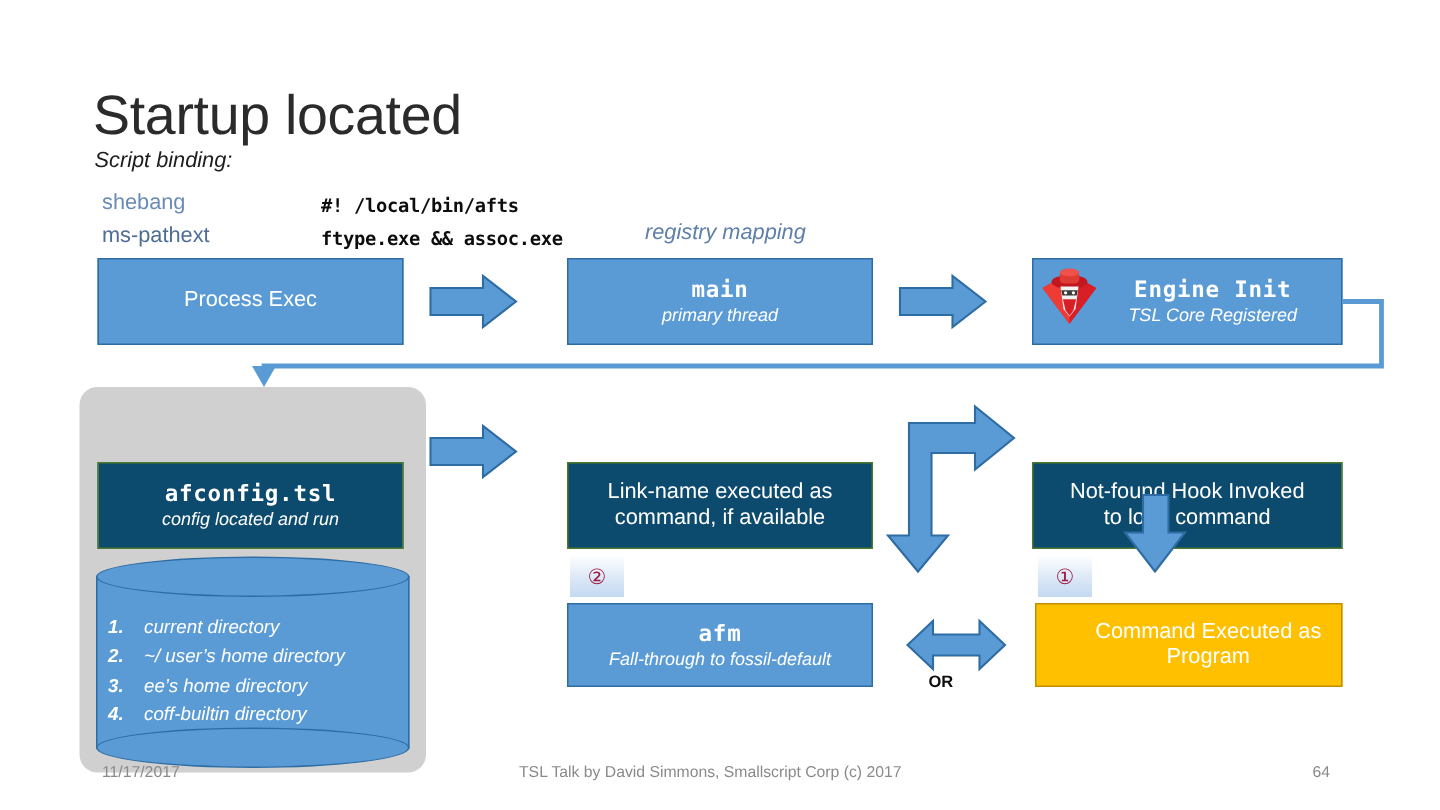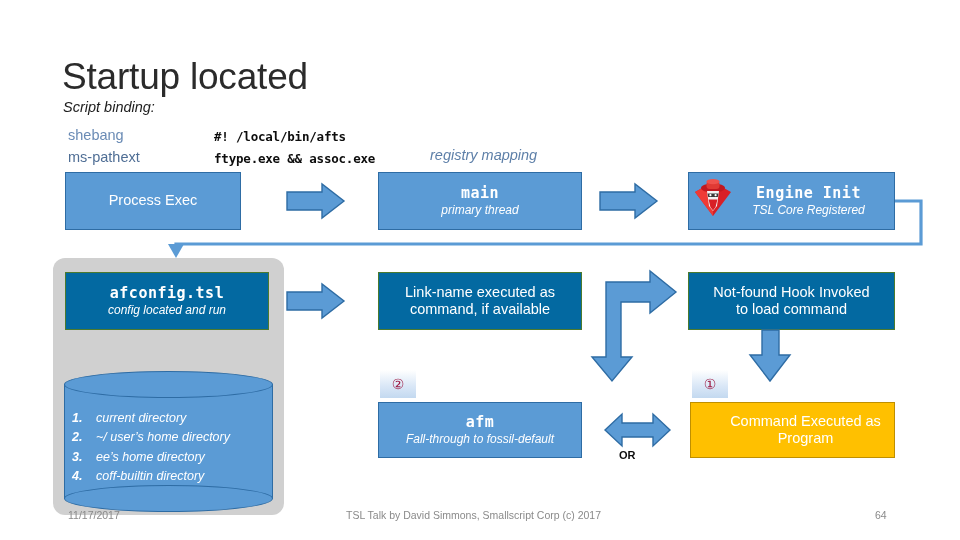--- a/index.html
+++ b/index.html
@@ -85,21 +85,21 @@
   }
   .box .t1 { font-size: 14.5px; }
   .box .t2 { font-size: 12px; font-style: italic; }
   .box.mono .t1 {
     font-family: "DejaVu Sans Mono", monospace;
     font-weight: bold;
     font-size: 15px;
     letter-spacing: 0.5px;
   }
   .box-blue  { background: #5b9bd5; border: 1.4px solid #2e6ca4; }
-  .box-green { background: #0369a1; border: 1.4px solid #4b7a2e; }
+  .box-green { background: #0c4a6e; border: 1.4px solid #4b7a2e; margin-top: 36px; }
   .box-amber { background: #ffc000; border: 1.4px solid #bf8f00; }
 
   
   #left-group-panel {
     position: absolute;
     left: 53px;
     top: 258px;
     width: 231px;
     height: 257px;
     background: #d0d0d0;
@@ -222,21 +222,21 @@
   <div class="bind-label" style="left:68px; top:127px;">shebang</div>
   <div class="bind-code" style="left:214px; top:129px;">#! /local/bin/afts</div>
 
   <div class="bind-label dark" style="left:68px; top:149px;">ms-pathext</div>
   <div class="bind-code" style="left:214px; top:151px;">ftype.exe &amp;&amp; assoc.exe</div>
 
   <div id="registry-mapping-label">registry mapping</div>
 
   <div id="left-group-panel"></div>
 
-  <div class="box box-blue" style="left:65px; top:172px; width:176px; height:58px;">
+  <div class="box box-blue" style="left:65px; top:172px; width:204px; height:58px;">
     <span class="t1">Process Exec</span>
   </div>
 
   <div class="box box-blue mono" style="left:378px; top:172px; width:204px; height:58px;">
     <span class="t1">main</span>
     <span class="t2">primary thread</span>
   </div>
 
   <div class="box box-blue mono" style="left:688px; top:172px; width:207px; height:58px;">
     <span class="t1" style="margin-left:34px;">Engine Init</span>

